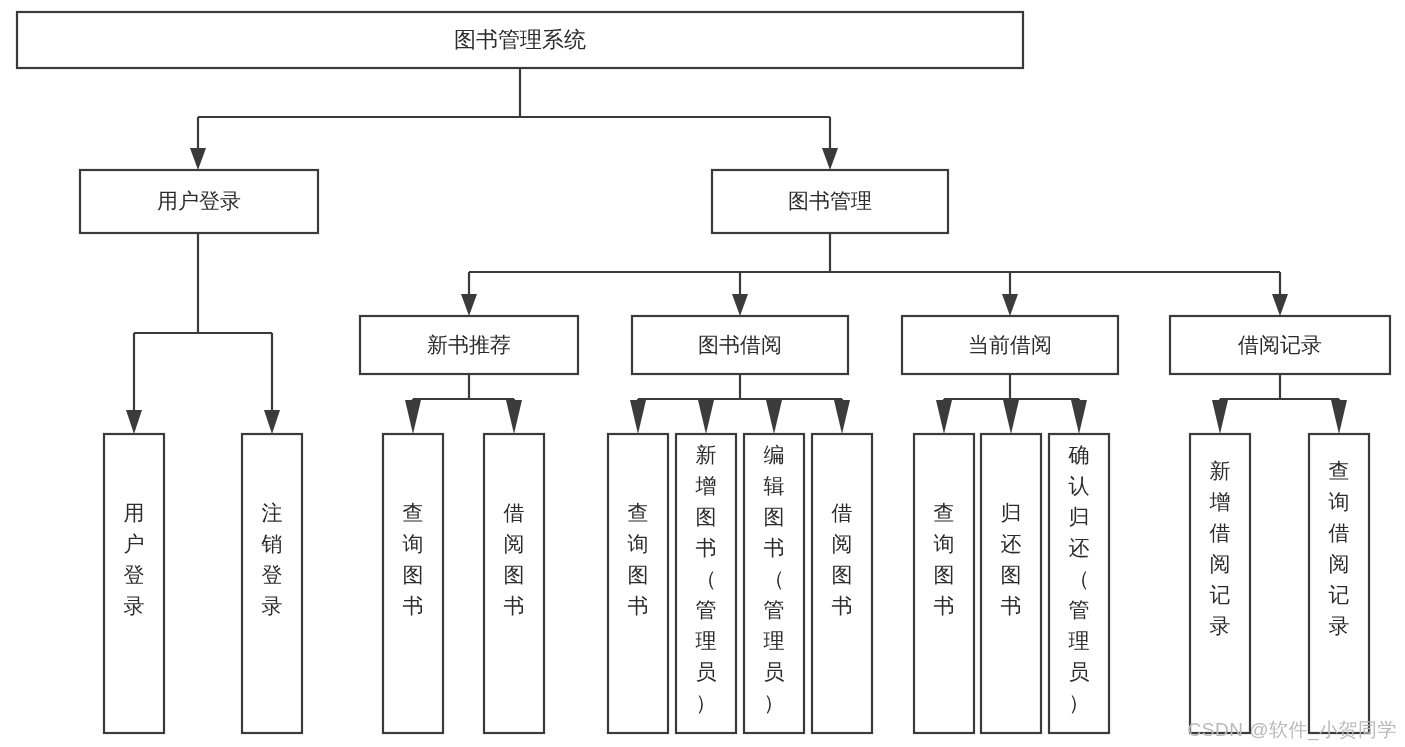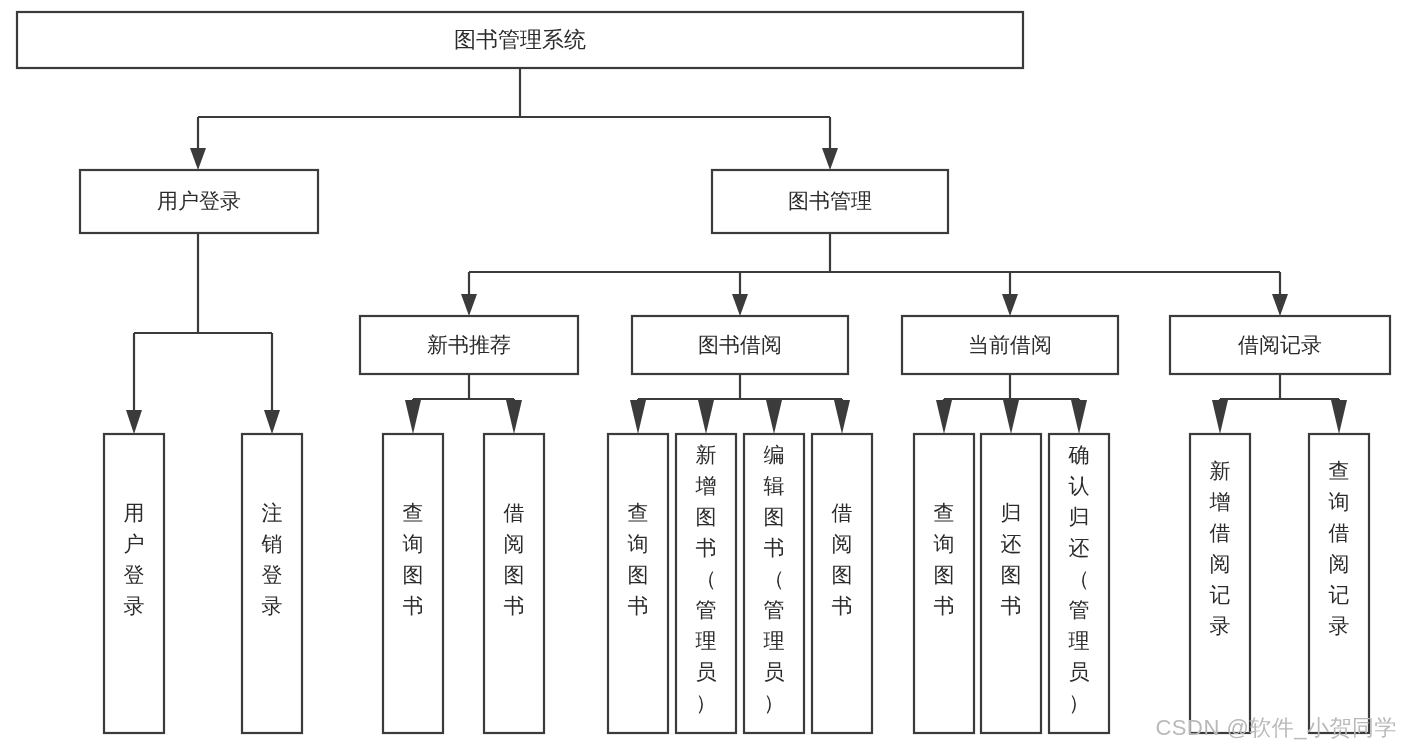--- a/index.html
+++ b/index.html
@@ -49,21 +49,21 @@
   }
   .arrow-head {
     fill: #3b3b3b;
     stroke: none;
   }
   .watermark {
     position: absolute;
     right: 8px;
     bottom: 4px;
     font-family: "Liberation Sans", "DejaVu Sans", sans-serif;
-    font-size: 22px;
+    font-size: 19px;
     color: #b9b9b9;
     white-space: nowrap;
     letter-spacing: 0.5px;
     user-select: none;
   }
 </style>
 </head>
 <body>
 
 <svg id="diagram-root" viewBox="0 0 1405 747" width="1405" height="747">

